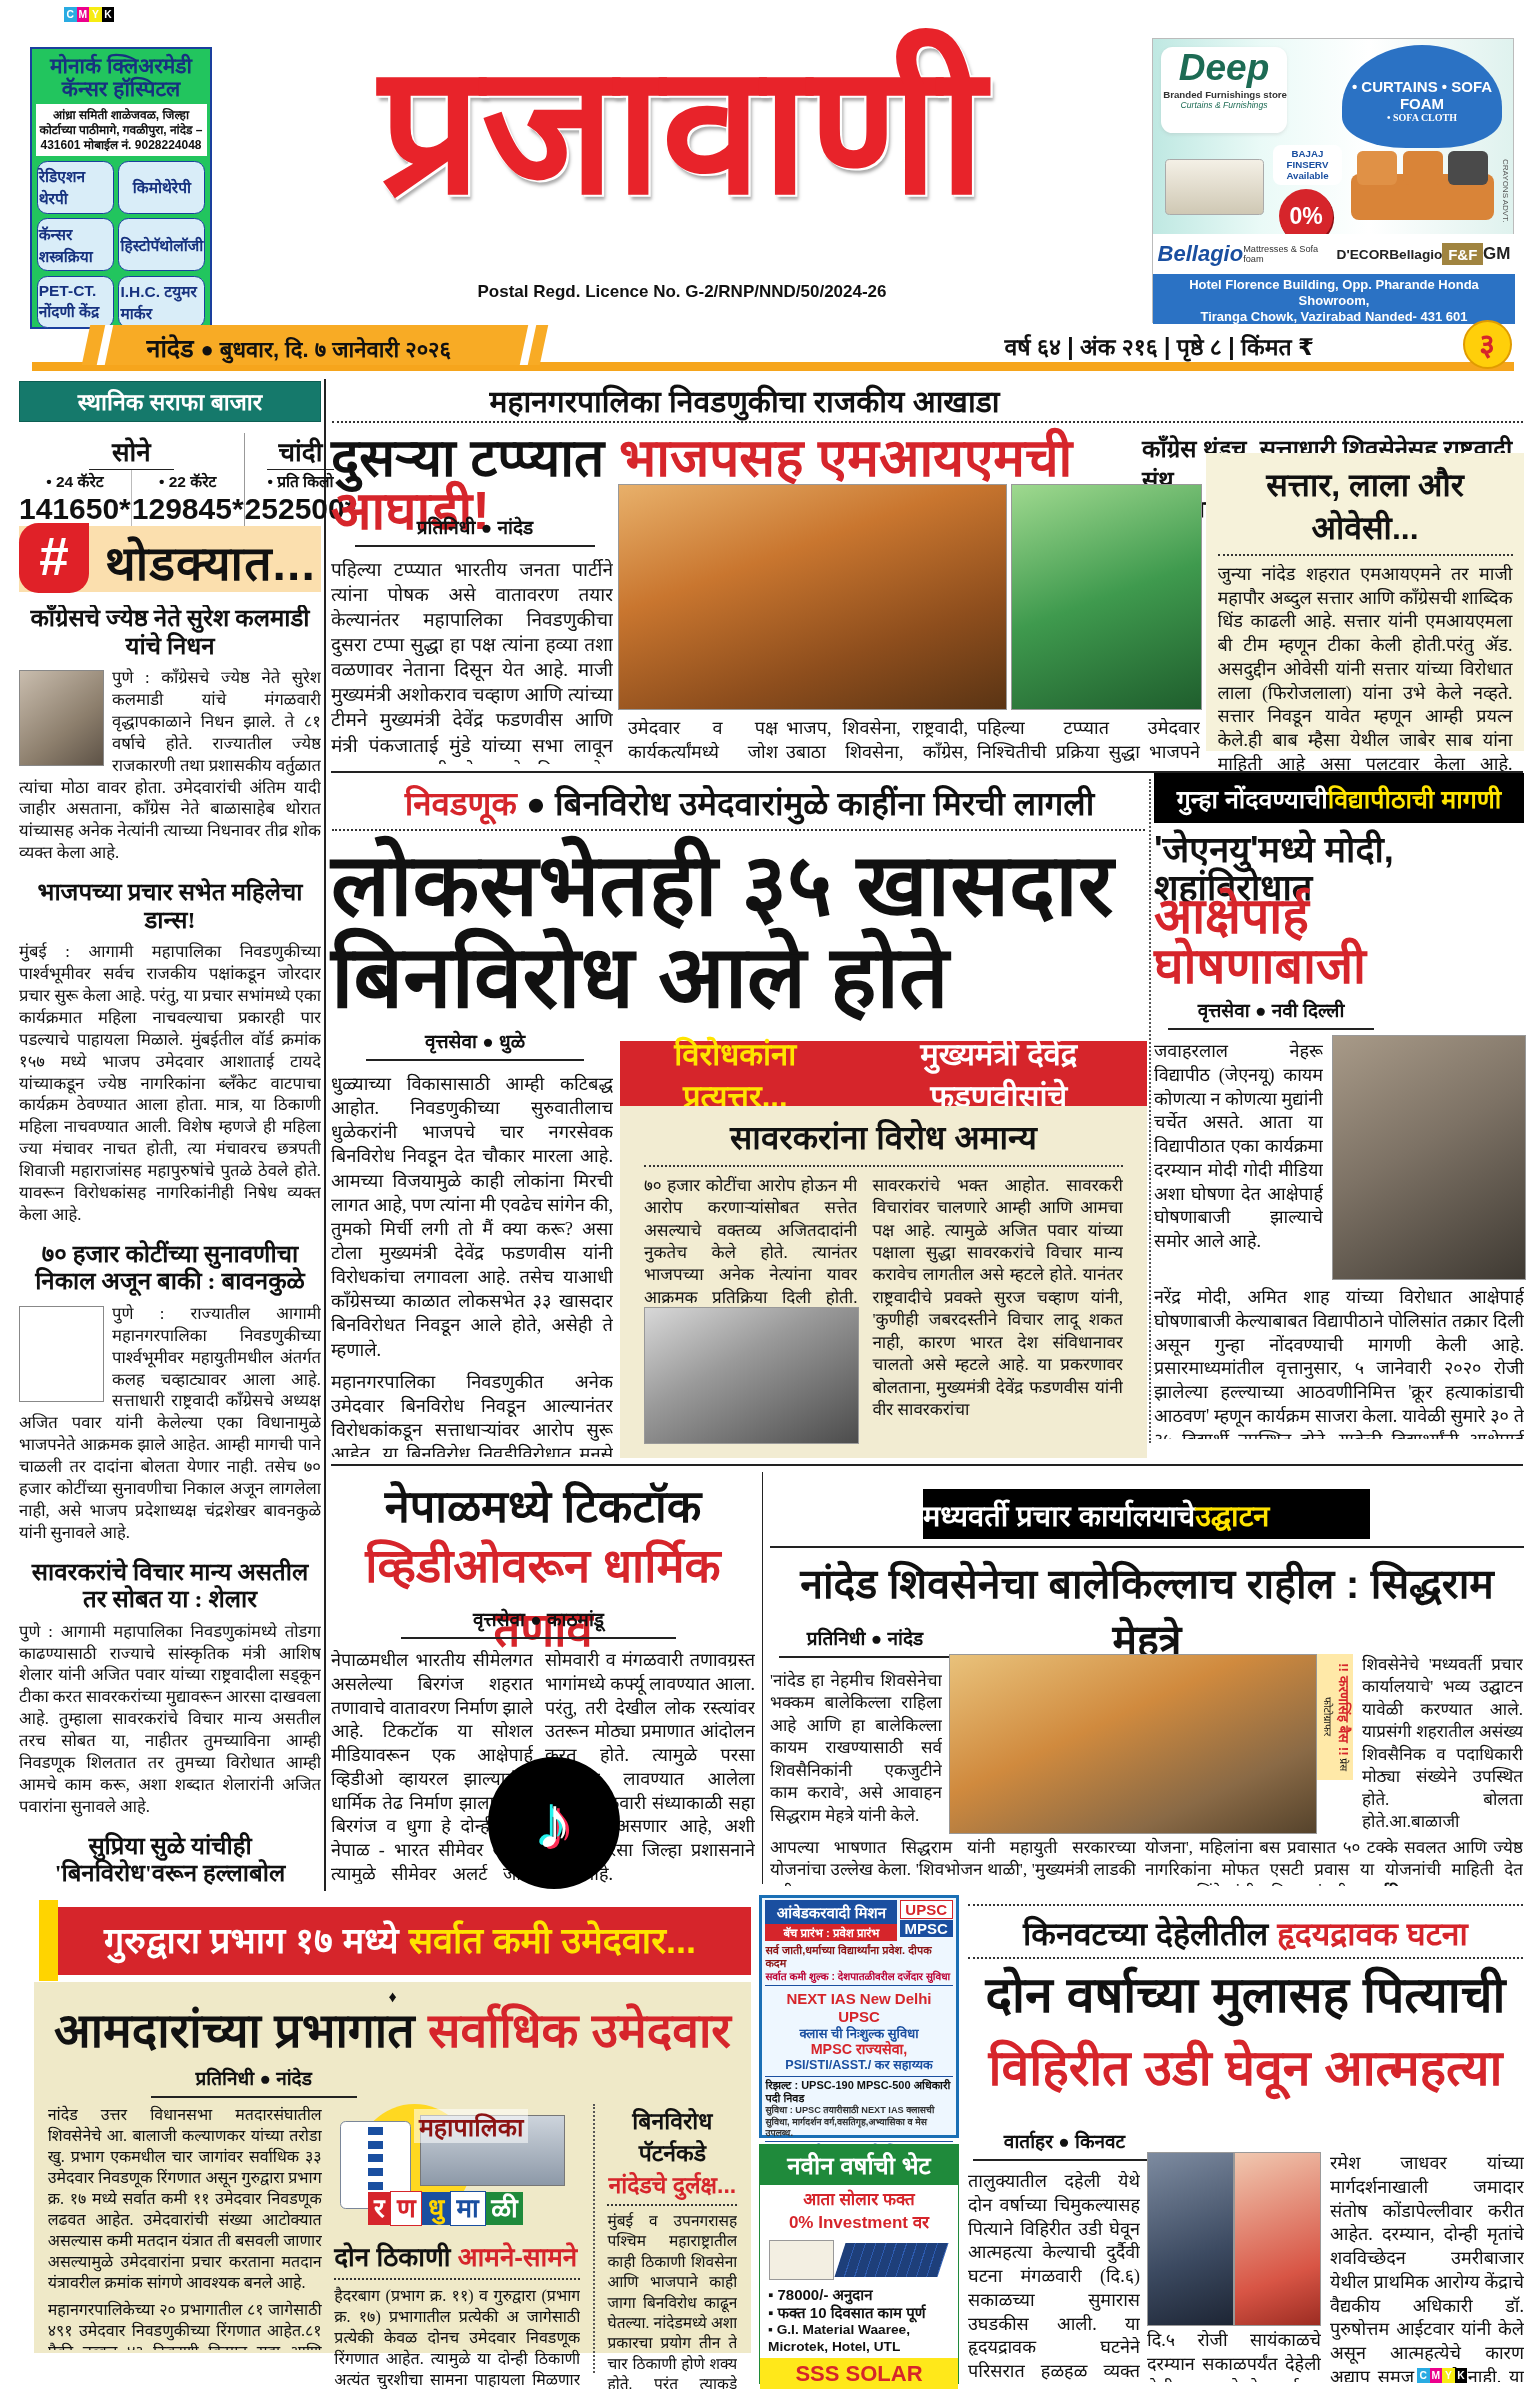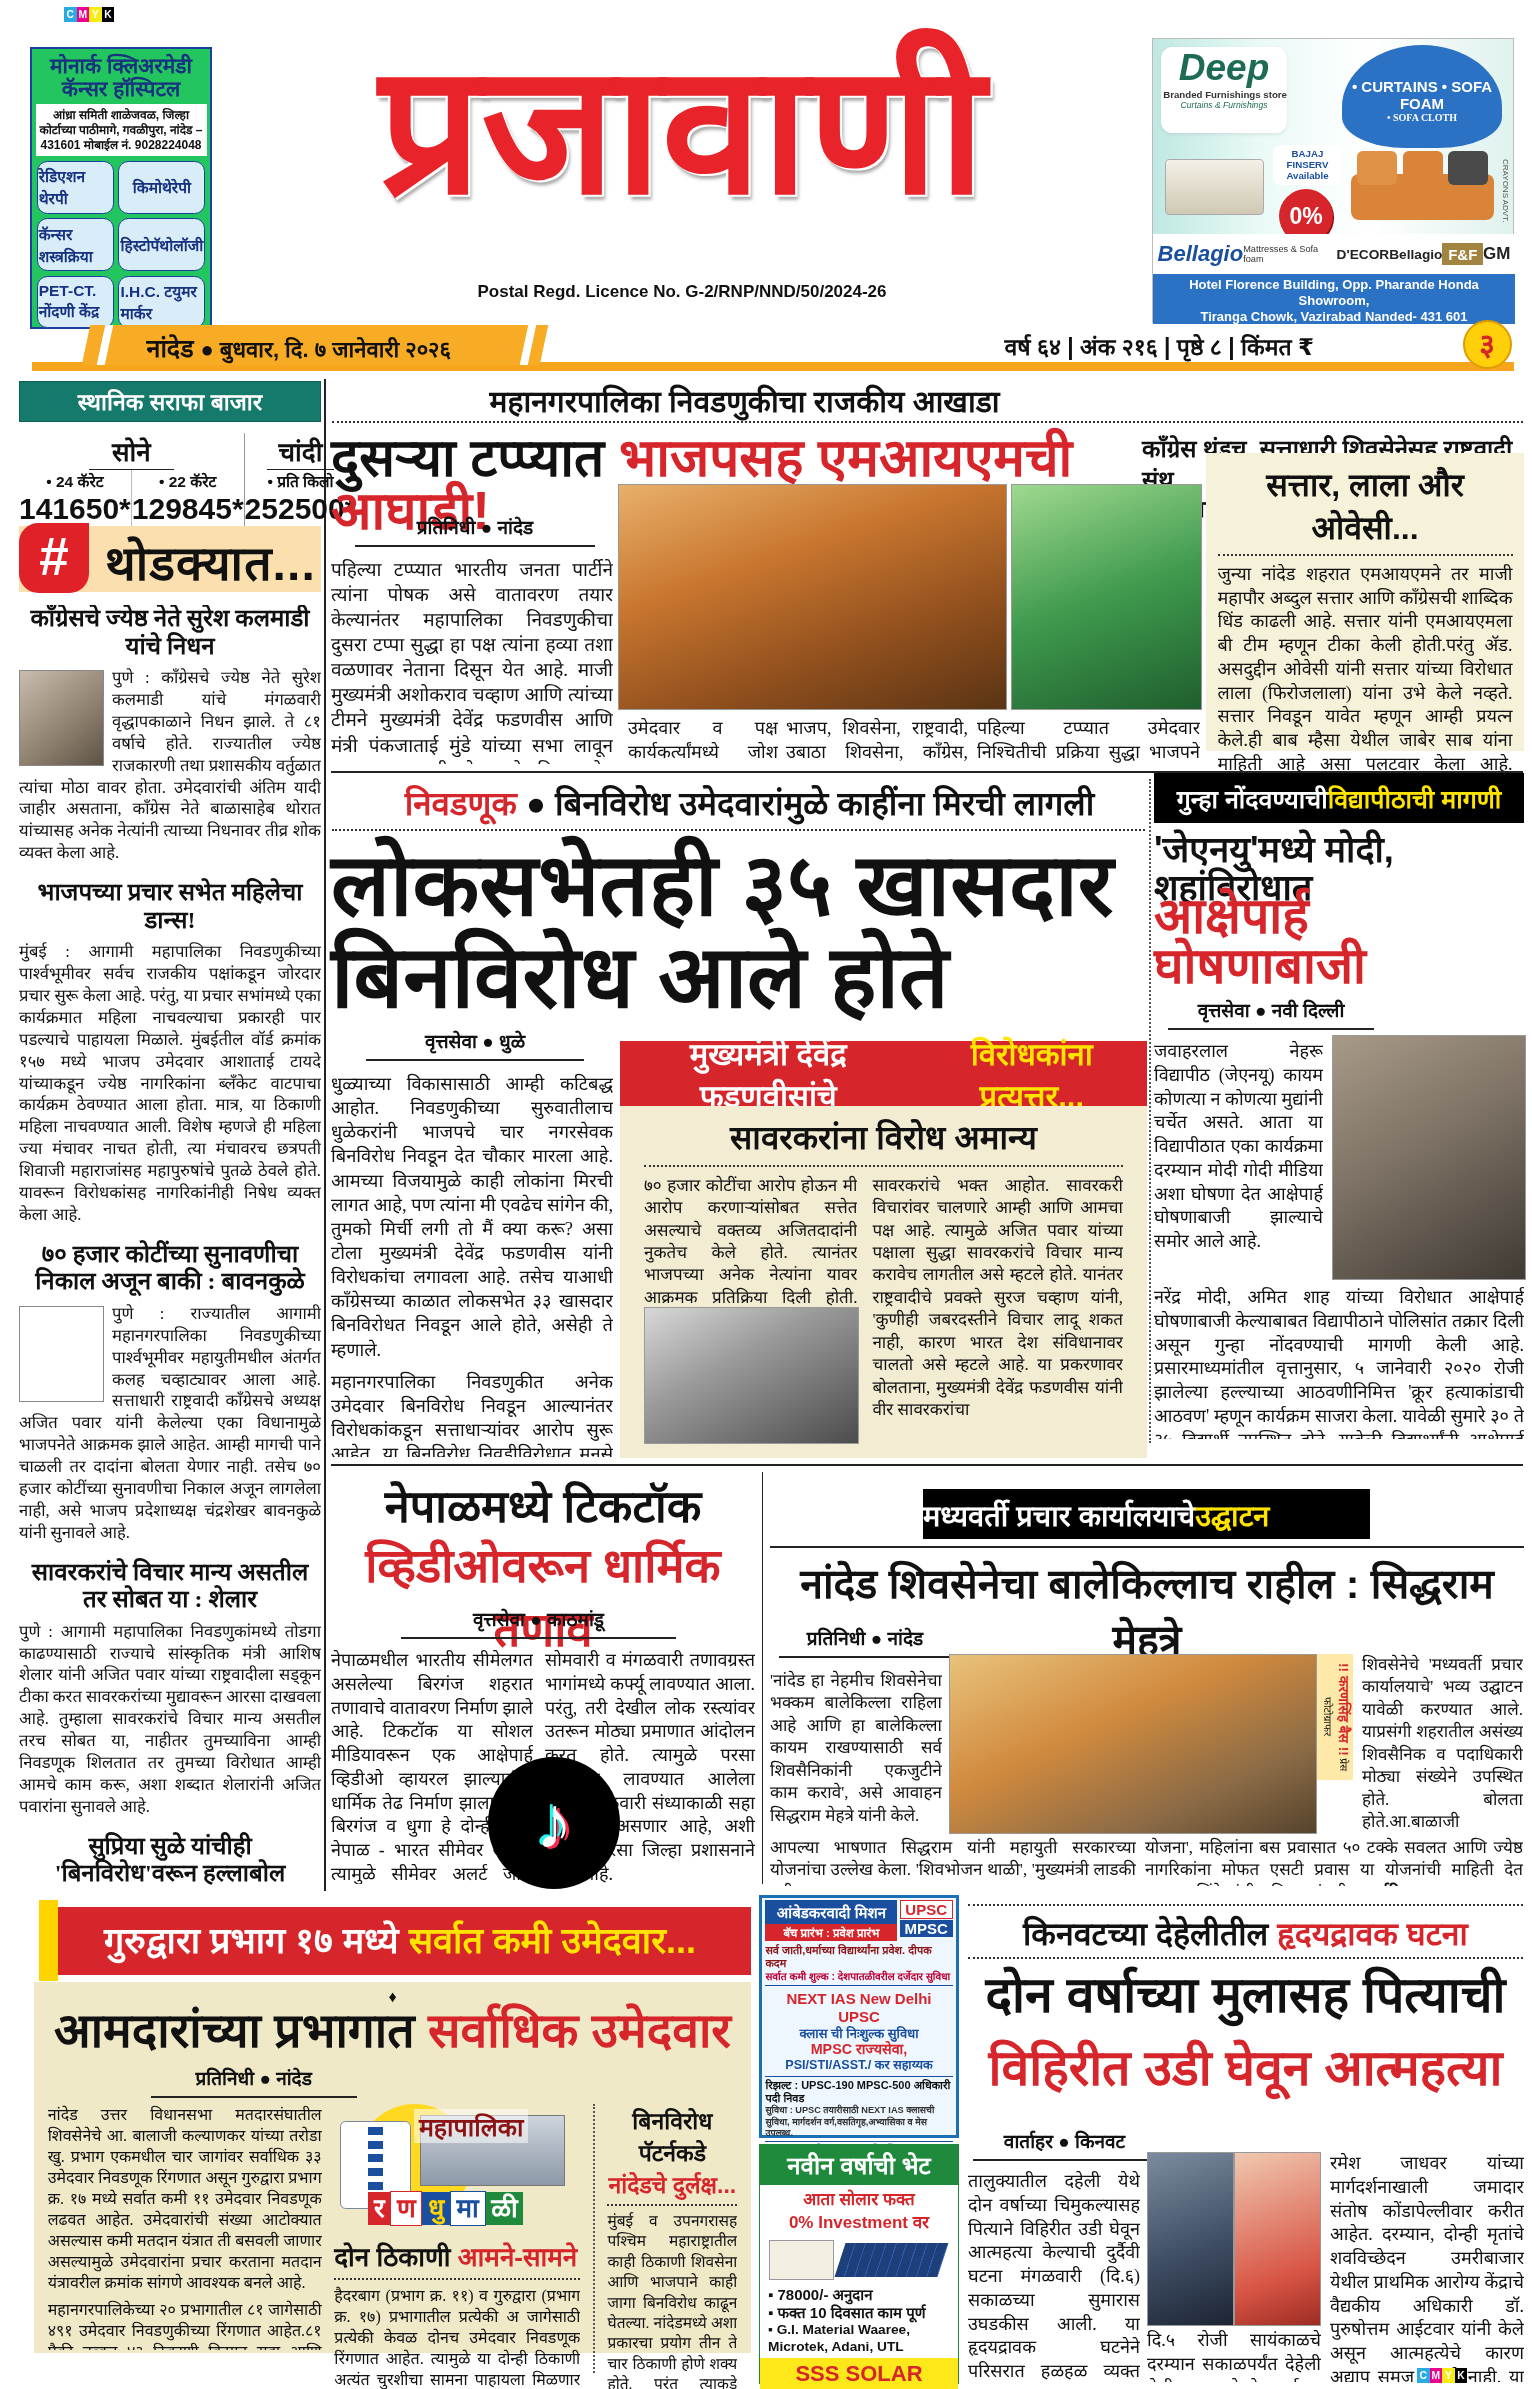--- a/index.html
+++ b/index.html
@@ -198,22 +198,22 @@
     <div>लोकसभेतही ३५ खासदार</div>
     <div>बिनविरोध आले होते</div>
   </div>
   <div class="abs byline c" style="left:366px;top:1028px;width:218px;">वृत्तसेवा ● धुळे</div>
   <div class="abs body-txt j" style="left:331px;top:1072px;width:282px;height:385px;font-size:18.3px;">
     <p style="margin:0 0 8px 0;">धुळ्याच्या विकासासाठी आम्ही कटिबद्ध आहोत. निवडणुकीच्या सुरुवातीलाच धुळेकरांनी भाजपचे चार नगरसेवक बिनविरोध निवडून देत चौकार मारला आहे. आमच्या विजयामुळे काही लोकांना मिरची लागत आहे, पण त्यांना मी एवढेच सांगेन की, तुमको मिर्ची लगी तो मैं क्या करू? असा टोला मुख्यमंत्री देवेंद्र फडणवीस यांनी विरोधकांचा लगावला आहे. तसेच याआधी काँग्रेसच्या काळात लोकसभेत ३३ खासदार बिनविरोधत निवडून आले होते, असेही ते म्हणाले.</p>
     <p style="margin:0;"><span>महानगरपालिका निवडणुकीत अनेक उमेदवार बिनविरोध निवडून आल्यानंतर विरोधकांकडून सत्ताधाऱ्यांवर आरोप सुरू आहेत. या बिनविरोध निवडीविरोधात मनसे नेते अविनाश जाधव यांनी राज्य निवडणूक आयुक्तांची भेट घेत, त्यांच्यासमोर पुरावे सादर केले आहेत. तसेच हायकोर्टात देखील याचिका दाखल केली आहे. बिनविरोध निवडी हा लोकशाहीचा खून असल्याची टीका विरोधकांकडून करण्यात येत आहे. या टीकेला मुख्यमंत्री देवेंद्र फडणवीस यांनी मंगळवारी धुळ्यातील सभेत बोलताना प्रत्युत्तर दिले आहे.</span> </p>
   </div>
 
   <div class="abs c" style="left:620px;top:1041px;width:527px;height:65px;background:#d6252b;display:flex;align-items:center;justify-content:center;">
+    <span class="b yel" style="font-size:31px;">विरोधकांना प्रत्युत्तर...</span>
     <span class="b wht" style="font-size:31px;">मुख्यमंत्री देवेंद्र फडणवीसांचे </span>
-    <span class="b yel" style="font-size:31px;">विरोधकांना प्रत्युत्तर...</span>
   </div>
   <div class="abs" style="left:620px;top:1106px;width:527px;height:352px;background:#f2ecd2;padding:8px 24px;box-sizing:border-box;">
     <div class="c b" style="font-size:33px;">सावरकरांना विरोध अमान्य</div>
     <div class="dotted-h" style="margin:5.7px 0 8px 0;"></div>
     <div style="display:flex;gap:15px;">
       <div style="width:46%;">
         <div class="body-txt j" style="font-size:17px;height:132px;">७० हजार कोटींचा आरोप होऊन मी आरोप करणाऱ्यांसोबत सत्तेत असल्याचे वक्तव्य अजितदादांनी नुकतेच केले होते. त्यानंतर भाजपच्या अनेक नेत्यांना यावर आक्रमक प्रतिक्रिया दिली होती. भाजप नेते आशिष शेलार यांनी, आम्ही</div>
         <div class="photo" style="width:100%;height:135px;background:linear-gradient(150deg,#d8d8d8 0%,#9a9a9a 40%,#4c4c4c 100%);"></div>
       </div>
       <div class="body-txt j" style="width:54%;font-size:17px;height:286px;">सावरकरांचे भक्त आहोत. सावरकरी विचारांवर चालणारे आम्ही आणि आमचा पक्ष आहे. त्यामुळे अजित पवार यांच्या पक्षाला सुद्धा सावरकरांचे विचार मान्य करावेच लागतील असे म्हटले होते. यानंतर राष्ट्रवादीचे प्रवक्ते सुरज चव्हाण यांनी, 'कुणीही जबरदस्तीने विचार लादू शकत नाही, कारण भारत देश संविधानावर चालतो असे म्हटले आहे. या प्रकरणावर बोलताना, मुख्यमंत्री देवेंद्र फडणवीस यांनी वीर सावरकरांचा</div>
@@ -341,21 +341,21 @@
   <div class="abs" style="left:759px;top:2144px;width:200px;height:240px;border:1.7px solid #1f8a3b;box-sizing:border-box;background:#fff;padding:0;">
     <div class="c b wht" style="background:#1f8a3b;font-size:24px;padding:3.4px 0;">नवीन वर्षाची भेट</div>
     <div class="c b red" style="font-size:17px;margin-top:2.3px;">आता सोलार फक्त</div>
     <div class="c b red" style="font-size:17px;">0% Investment वर</div>
     <div style="position:relative;height:53px;">
       <div style="position:absolute;left:9.2px;top:6.9px;width:63px;height:38px;background:#f3efe2;border:1.1px solid #999;"></div>
       <div style="position:absolute;left:80px;top:10.3px;width:103px;height:34px;background:repeating-linear-gradient(90deg,#1e3f7a 0 9.2px,#2d5bb0 9.2px 10.3px);transform:skewX(-18deg);"></div>
     </div>
     <p class="adline b" style="font-size:15px;margin-left:8px;">▪ <span>78000/- अनुदान</span></p>
     <p class="adline b" style="font-size:15px;margin-left:8px;">▪ <span>फक्त 10 दिवसात काम पूर्ण</span></p>
-    <p class="adline b" style="font-size:13.7px;margin-left:8px;">▪ <span>G.I. Material Waaree, Microtek, Adani, UTL</span></p>
+    <p class="adline b" style="font-size:13.7px;margin-left:8px;">▪ <span>G.I. Material Waaree, Microtek, Hotel, UTL</span></p>
     <div style="background:#ffe81a;padding:2.3px 0 4.6px 0;margin-top:3.4px;">
       <div class="c b red" style="font-size:22px;">SSS SOLAR ENERGY</div>
 
     </div>
   </div>
 
   <div class="abs dotted-h" style="left:968px;top:1904px;width:555px;"></div>
   <div class="abs c b" style="left:968px;top:1911px;width:555px;font-size:32px;">
     <span>किनवटच्या देहेलीतील </span><span class="red">हृदयद्रावक घटना</span>
   </div>

